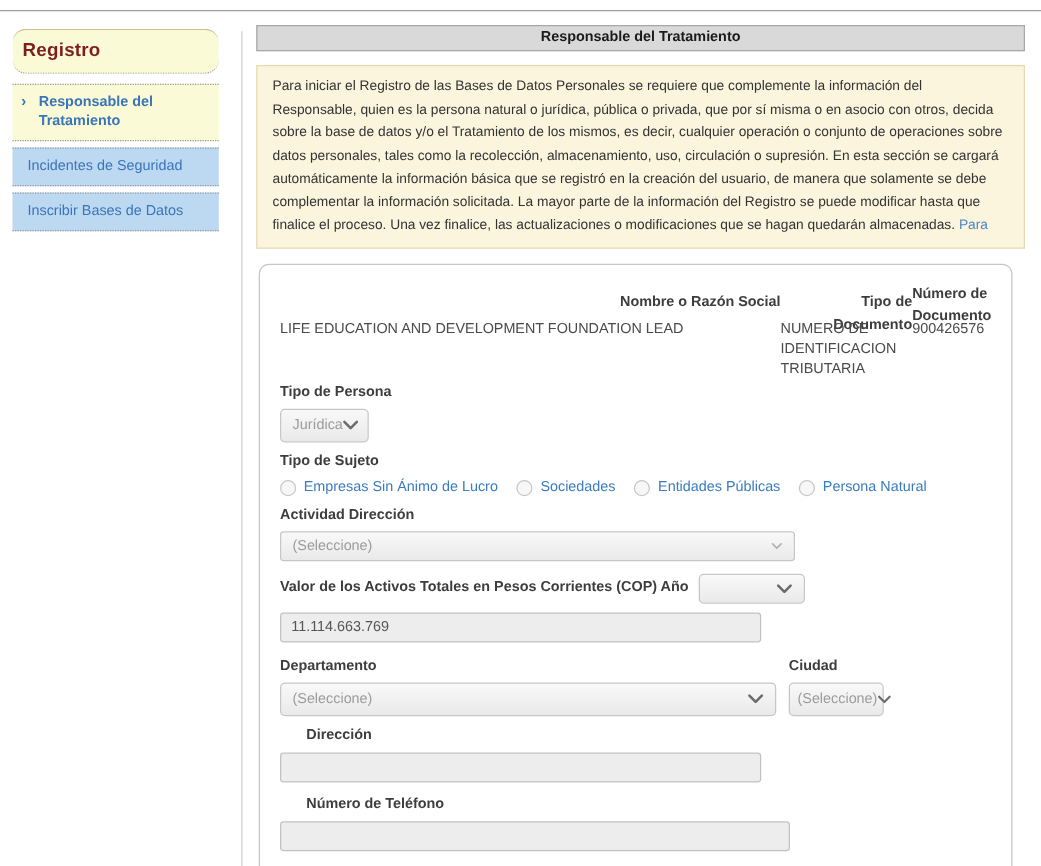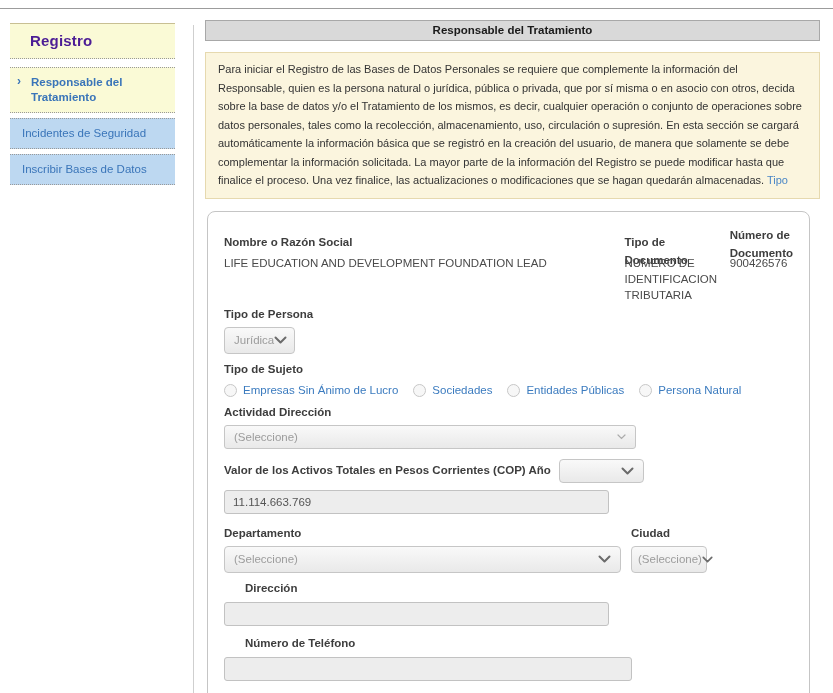--- a/index.html
+++ b/index.html
@@ -8,22 +8,22 @@
     width: 833px; height: 693px; overflow: hidden; position: relative;
     background: #ffffff;
     font-family: "Liberation Sans", sans-serif;
   }
   .top-rule { position:absolute; top:8px; left:0; width:833px; height:1px; background:#9c9c9c; }
 
   
   .sidebar { position:absolute; left:10px; top:23px; width:165px; }
   .sb-title {
     background:#FAFAD6; border-top:1px solid #C8BF93; border-bottom:1px dotted #999;
-    padding:8px 0 9px 20px; font-size:15px; font-weight:bold; color:#4c1d95;
-    margin-bottom:8px; letter-spacing:.2px;
+    padding:8px 0 9px 8px; font-size:15px; font-weight:bold; color:#7f1d1d;
+    margin-bottom:8px; letter-spacing:.2px;border-radius:11px;
   }
   .sb-item {
     position:relative; border-top:1px dotted #999; border-bottom:1px dotted #999;
     background:#BDD8F1; color:#3A75B9; font-size:11.5px; line-height:15px;
     padding:7px 8px 7px 12px; margin-bottom:5px; cursor:pointer;
   }
   .sb-item.active { background:#FAFAD6; font-weight:bold; padding-left:21px; }
   .sb-marker { position:absolute; left:7px; top:6px; font-weight:bold; color:#3A75B9; font-size:12px; }
 
   .vsep { position:absolute; left:193px; top:25px; width:1px; height:668px; background:#CFCFCF; }
@@ -46,21 +46,21 @@
     border:1px solid #C5C5C5; border-radius:8px; background:#fff;
     padding:13px 16px;
   }
   .lbl { font-size:11.5px; font-weight:bold; color:#3D3D3D; line-height:15px; }
   .val { font-size:11.5px; color:#4A4A4A; line-height:16px; }
   .row { display:flex; }
   .colA { width:407px; }
   .colB { width:107px; }
   .colC { flex:1; }
   .lblbox { height:30px; }
-  .lblbox.pad { padding-top:7px; }
+  .lblbox.pad { padding-top:7px;text-align:right; }
 
   .dd {
     height:27px; background:linear-gradient(#F9F9F9,#E9E9E9);
     border:1px solid #C6C6C6; border-radius:4px;
     display:flex; align-items:center; justify-content:space-between;
     padding:0 9px; font-size:11.5px; color:#9C9C9C; cursor:pointer;
   }
   .w290 { width:290px; } .w88 { width:71px; }
   .w410 { width:412px; height:24px; border-radius:3px; }
   .year { width:85px; height:24px; justify-content:flex-end; }
@@ -107,21 +107,21 @@
   </div>
 </div>
 
 <div class="vsep"></div>
 
 <div class="main">
   <div class="page-header">Responsable del Tratamiento</div>
 
   <div class="info-box">
     <span>Para iniciar el Registro de las Bases de Datos Personales se requiere que complemente la información del Responsable, quien es la persona natural o jurídica, pública o privada, que por sí misma o en asocio con otros, decida sobre la base de datos y/o el Tratamiento de los mismos, es decir, cualquier operación o conjunto de operaciones sobre datos personales, tales como la recolección, almacenamiento, uso, circulación o supresión. En esta sección se cargará automáticamente la información básica que se registró en la creación del usuario, de manera que solamente se debe complementar la información solicitada. La mayor parte de la información del Registro se puede modificar hasta que finalice el proceso. Una vez finalice, las actualizaciones o modificaciones que se hagan quedarán almacenadas.</span>
-    <a class="ayuda">Tipo</a>
+    <a class="ayuda">Para</a>
   </div>
 
   <div class="panel">
 
     <div class="row">
       <div class="colA">
         <div class="lblbox pad"><span class="lbl">Nombre o Razón Social</span></div>
         <div class="val">LIFE EDUCATION AND DEVELOPMENT FOUNDATION LEAD</div>
       </div>
       <div class="colB">

